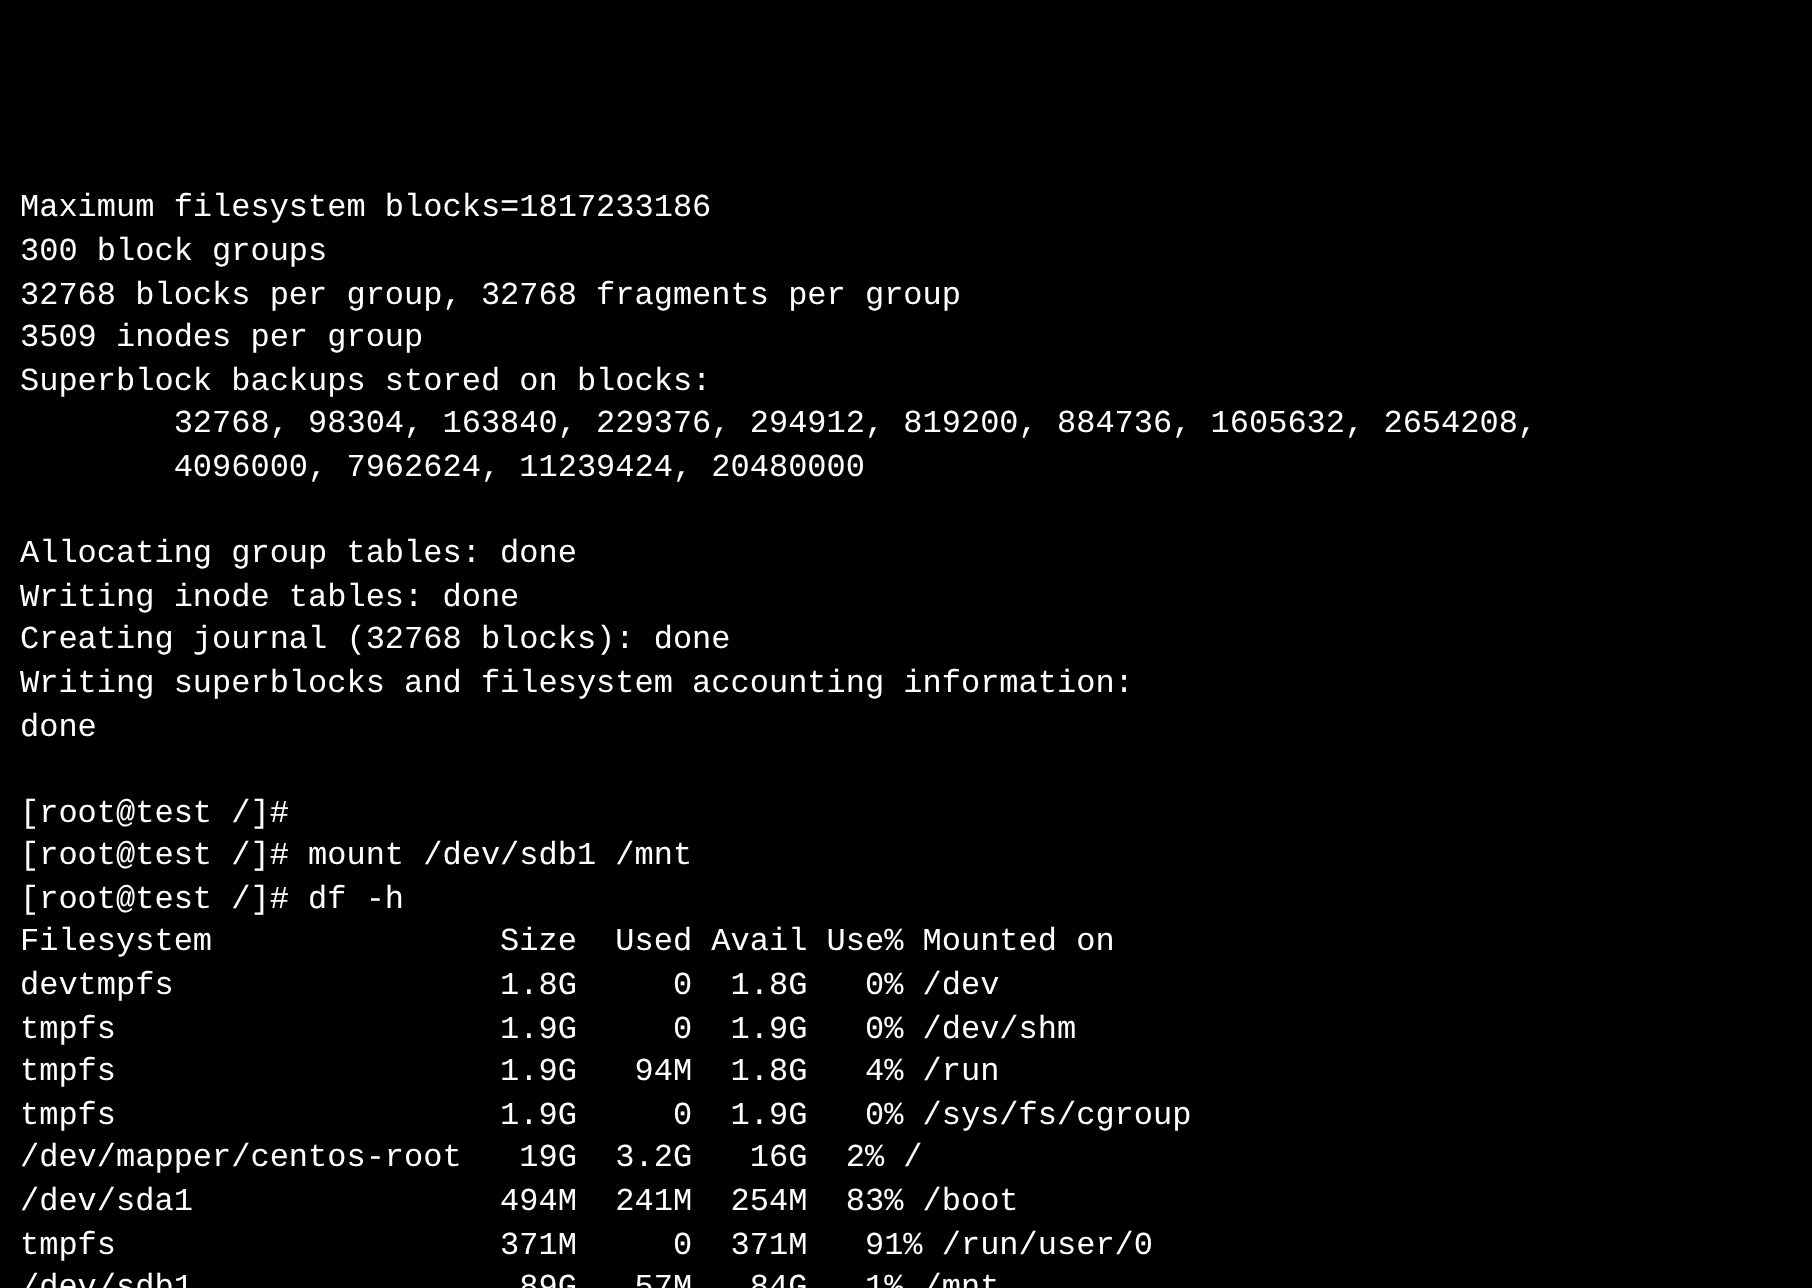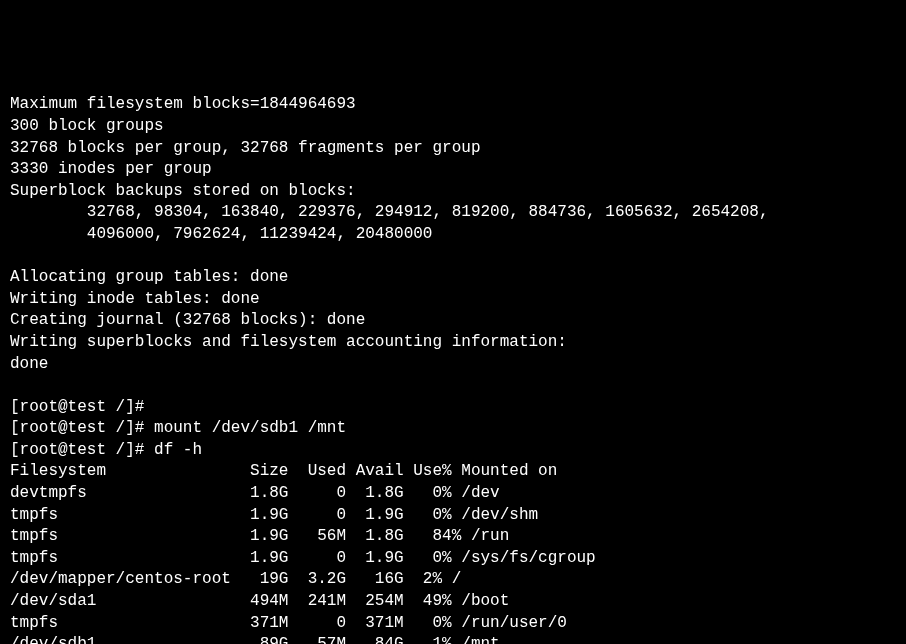--- a/index.html
+++ b/index.html
@@ -21,42 +21,42 @@
     }
     .terminal-content {
       white-space: pre;
     }
   </style>
 </head>
 <body>
 
 
 
-<div class="terminal-content"><span>Maximum filesystem blocks=1844964693</span>
+<div class="terminal-content"><span>Maximum filesystem blocks=1817233186</span>
 <span>300 block groups</span>
 <span>32768 blocks per group, 32768 fragments per group</span>
-<span>3330 inodes per group</span>
+<span>3509 inodes per group</span>
 <span>Superblock backups stored on blocks:</span>
 <span>        32768, 98304, 163840, 229376, 294912, 819200, 884736, 1605632, 2654208,</span>
 <span>        4096000, 7962624, 11239424, 20480000</span>
 <span></span>
 <span>Allocating group tables: done</span>
 <span>Writing inode tables: done</span>
 <span>Creating journal (32768 blocks): done</span>
 <span>Writing superblocks and filesystem accounting information:</span>
 <span>done</span>
 <span></span>
 <span>[root@test /]#</span>
 <span>[root@test /]# mount /dev/sdb1 /mnt</span>
 <span>[root@test /]# df -h</span>
 <span>Filesystem               Size  Used Avail Use% Mounted on</span>
 <span>devtmpfs                 1.8G     0  1.8G   0% /dev</span>
 <span>tmpfs                    1.9G     0  1.9G   0% /dev/shm</span>
-<span>tmpfs                    1.9G   56M  1.8G   84% /run</span>
+<span>tmpfs                    1.9G   94M  1.8G   4% /run</span>
 <span>tmpfs                    1.9G     0  1.9G   0% /sys/fs/cgroup</span>
 <span>/dev/mapper/centos-root   19G  3.2G   16G  2% /</span>
-<span>/dev/sda1                494M  241M  254M  49% /boot</span>
-<span>tmpfs                    371M     0  371M   0% /run/user/0</span>
+<span>/dev/sda1                494M  241M  254M  83% /boot</span>
+<span>tmpfs                    371M     0  371M   91% /run/user/0</span>
 <span>/dev/sdb1                 89G   57M   84G   1% /mnt</span>
 </div>
 
 
 
 
 </body></html>

